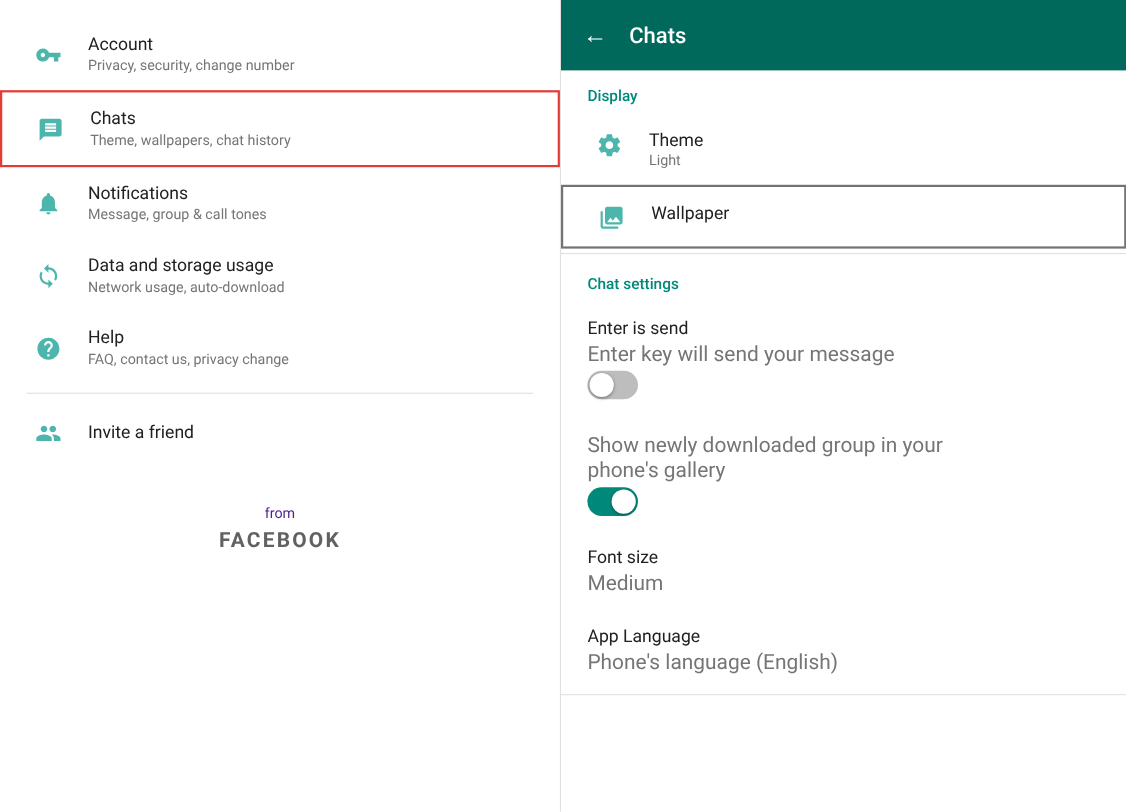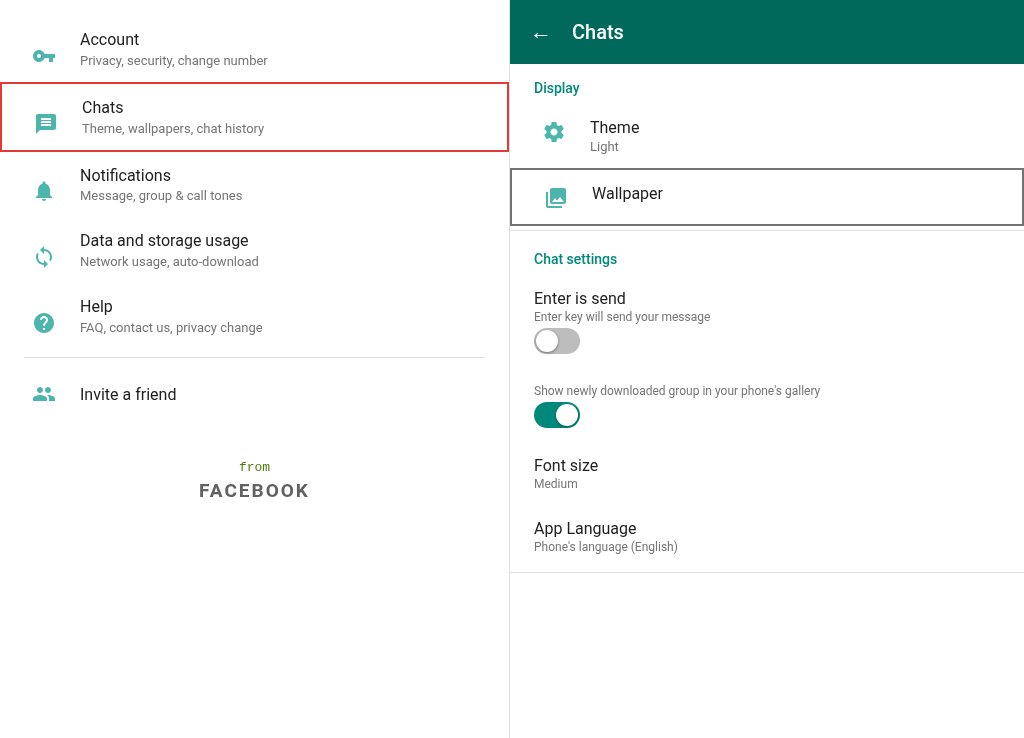--- a/index.html
+++ b/index.html
@@ -16,21 +16,21 @@
     .left-panel {
       width: 510px;
       background: #fff;
       padding: 16px 0;
       border-right: 1px solid #e0e0e0;
       flex-shrink: 0;
     }
 
     .menu-item {
       display: flex;
-      align-items: flex-end;
+      align-items: center;
       padding: 14px 24px;
       cursor: pointer;
       position: relative;
     }
 
     .menu-item.active {
       border: 2px solid #e53935;
     }
 
     .menu-item-icon {
@@ -63,22 +63,21 @@
       background: #e0e0e0;
       margin: 8px 24px;
     }
 
     .facebook-footer {
       text-align: center;
       padding: 40px 0 20px;
     }
     .facebook-footer .from-text {
       font-size: 13px;
-      color: #4d7c0f;
-      font-family: Liberation Mono, monospace;
+      color: #4c1d95;
     }
     .facebook-footer .facebook-logo {
       font-size: 19px;
       font-weight: 700;
       color: #616161;
       letter-spacing: 2px;
       margin-top: 4px;
     }
 
     
@@ -168,21 +167,21 @@
       flex-direction: column;
     }
 
     .setting-row-text {}
     .setting-row-title {
       font-size: 16px;
       color: #212121;
       font-weight: 400;
     }
     .setting-row-subtitle {
-      font-size: 12px;
+      font-size: 19px;
       color: #757575;
       margin-top: 2px;
       max-width: 340px;
     }
 
     
     .toggle {
       width: 46px;
       height: 26px;
       border-radius: 13px;

